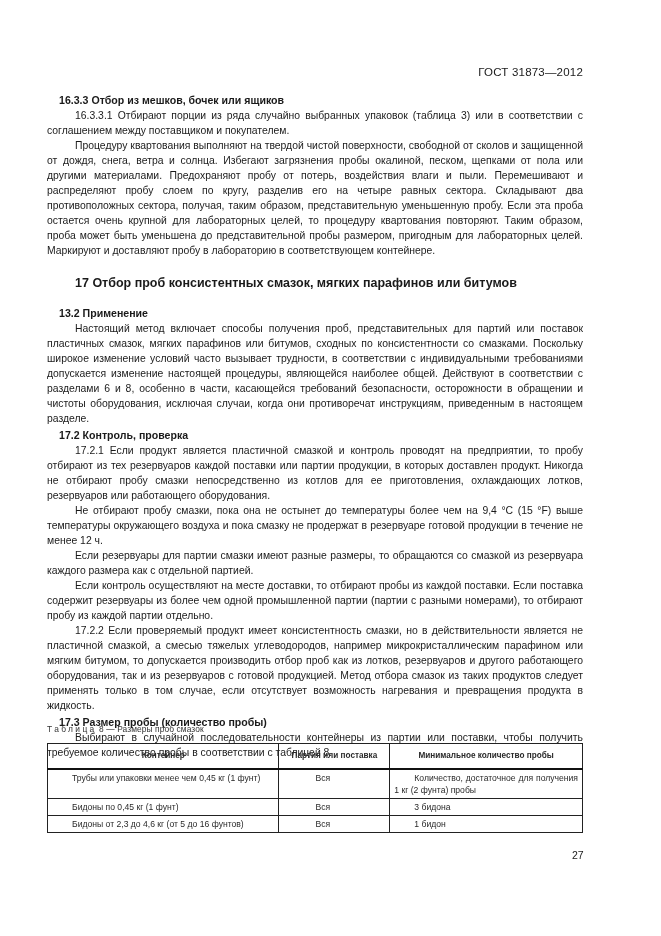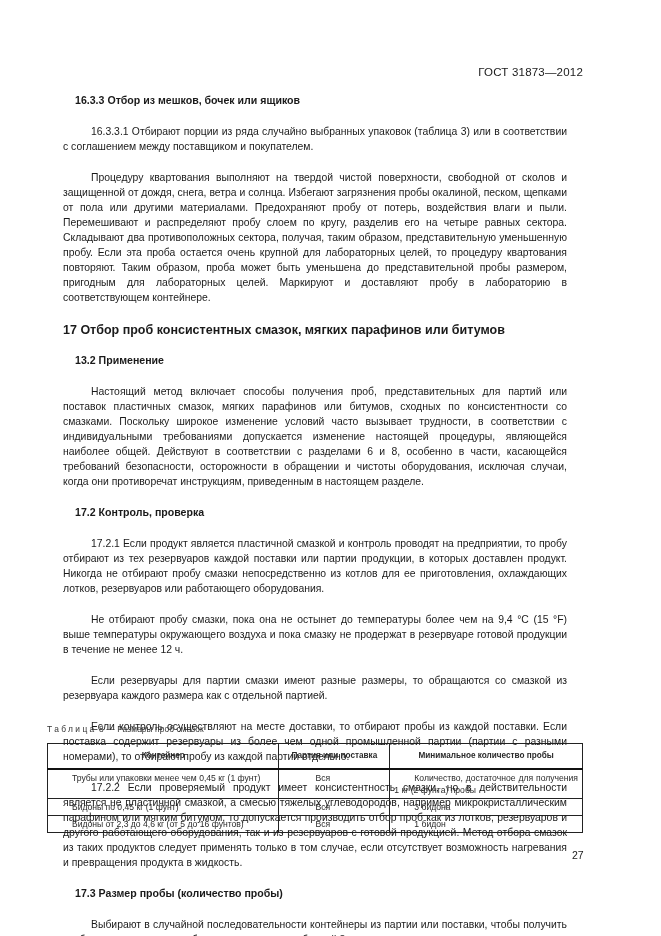--- a/index.html
+++ b/index.html
@@ -8,24 +8,24 @@
     font-family: "Liberation Sans", sans-serif; color: #1a1a1a;
   }
   .page-header {
     position: absolute; top: 66px; right: 78px;
     font-size: 11.5px; font-weight: normal; letter-spacing: 0.2px;
   }
   .content {
     position: absolute; left: 47px; top: 93px; width: 536px;
     font-size: 10.4px; line-height: 15px;
   }
-  .content p { margin: 16px; text-align: justify; text-indent: 28px; }
-  .h3 { font-weight: bold; margin: 0 0 0 28px; font-size: 10.6px; line-height: 15px; }
+  .content p { margin: 0; text-align: justify; text-indent: 28px; }
+  .h3 { font-weight: bold; margin: 0 0 0 12px; font-size: 10.6px; line-height: 15px; }
   .h3.sp { margin-top: 2px; }
-  .h2 { font-weight: bold; font-size: 12.5px; margin: 17px 0 15px 16px; line-height: 16px; }
+  .h2 { font-weight: bold; font-size: 12.5px; margin: 17px 0 15px 28px; line-height: 16px; }
   .caption {
     position: absolute; left: 47px; top: 724px;
     font-size: 8.4px; color: #333; letter-spacing: 0.1px;
   }
   .caption .spaced { letter-spacing: 2.4px; margin-top: 36px; }
   table.t8 {
     position: absolute; left: 47px; top: 743px; width: 536px;
     border-collapse: collapse; font-size: 8.6px; color: #2a2a2a;
   }
   table.t8 td, table.t8 th {

